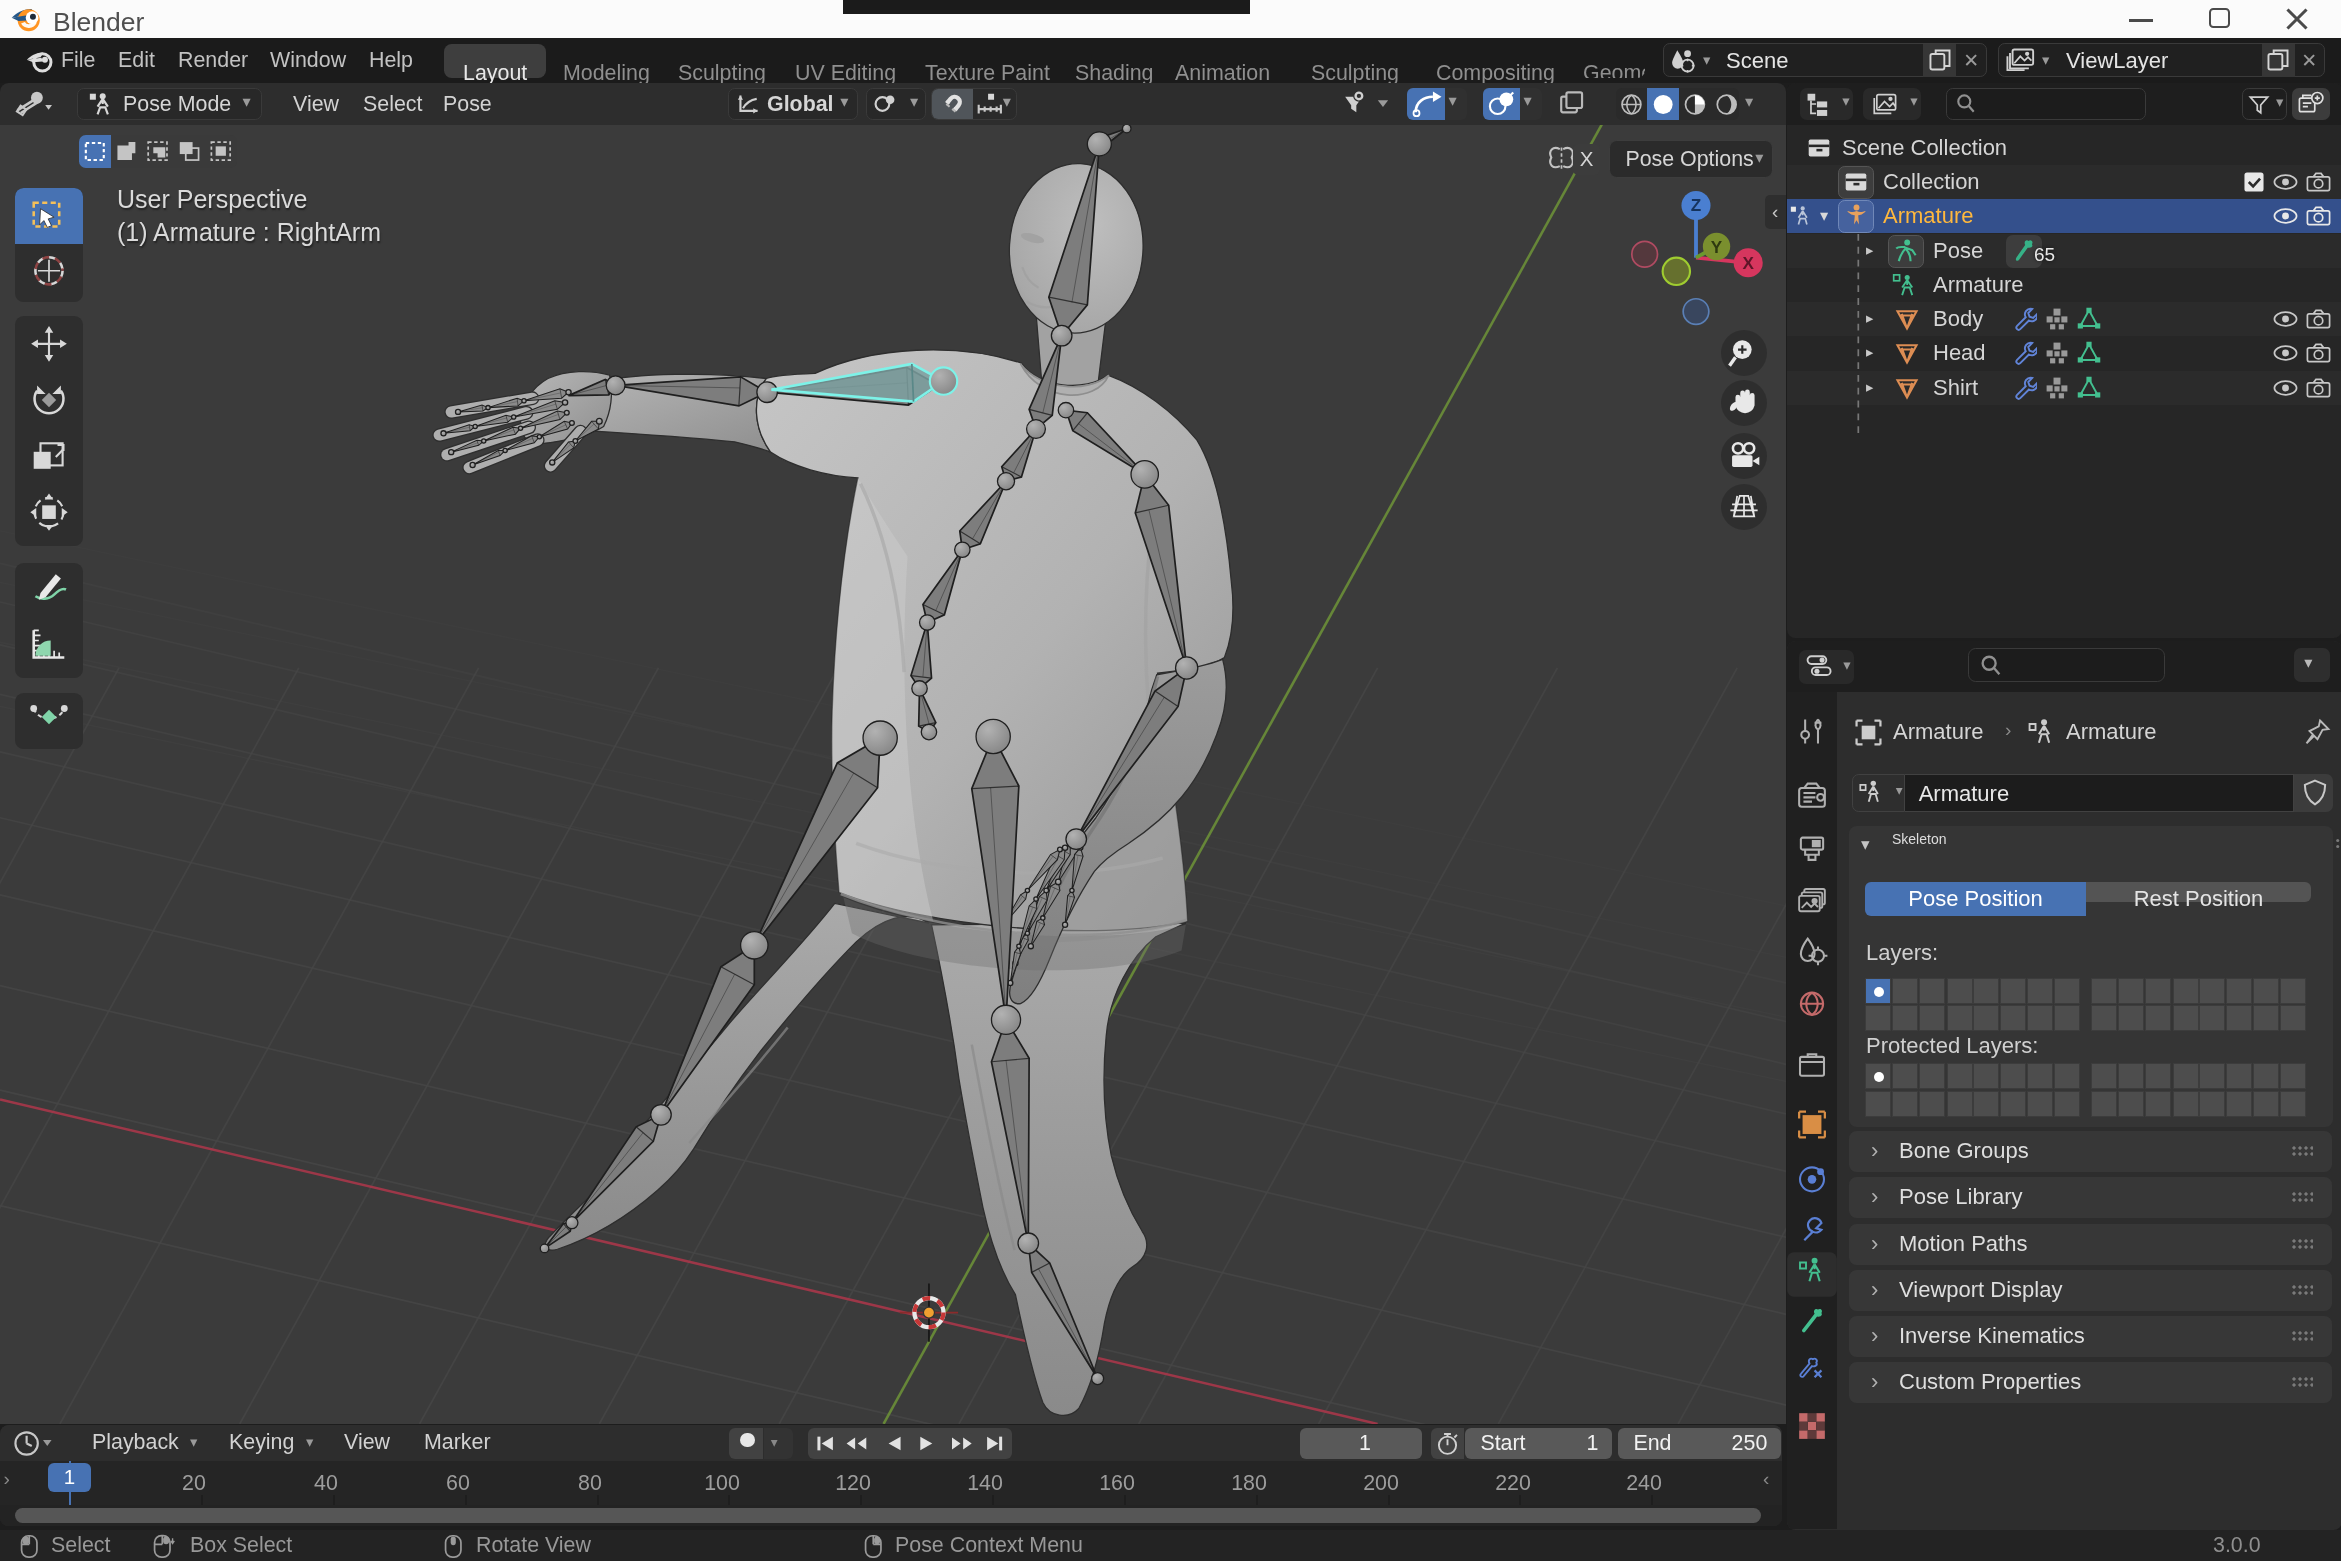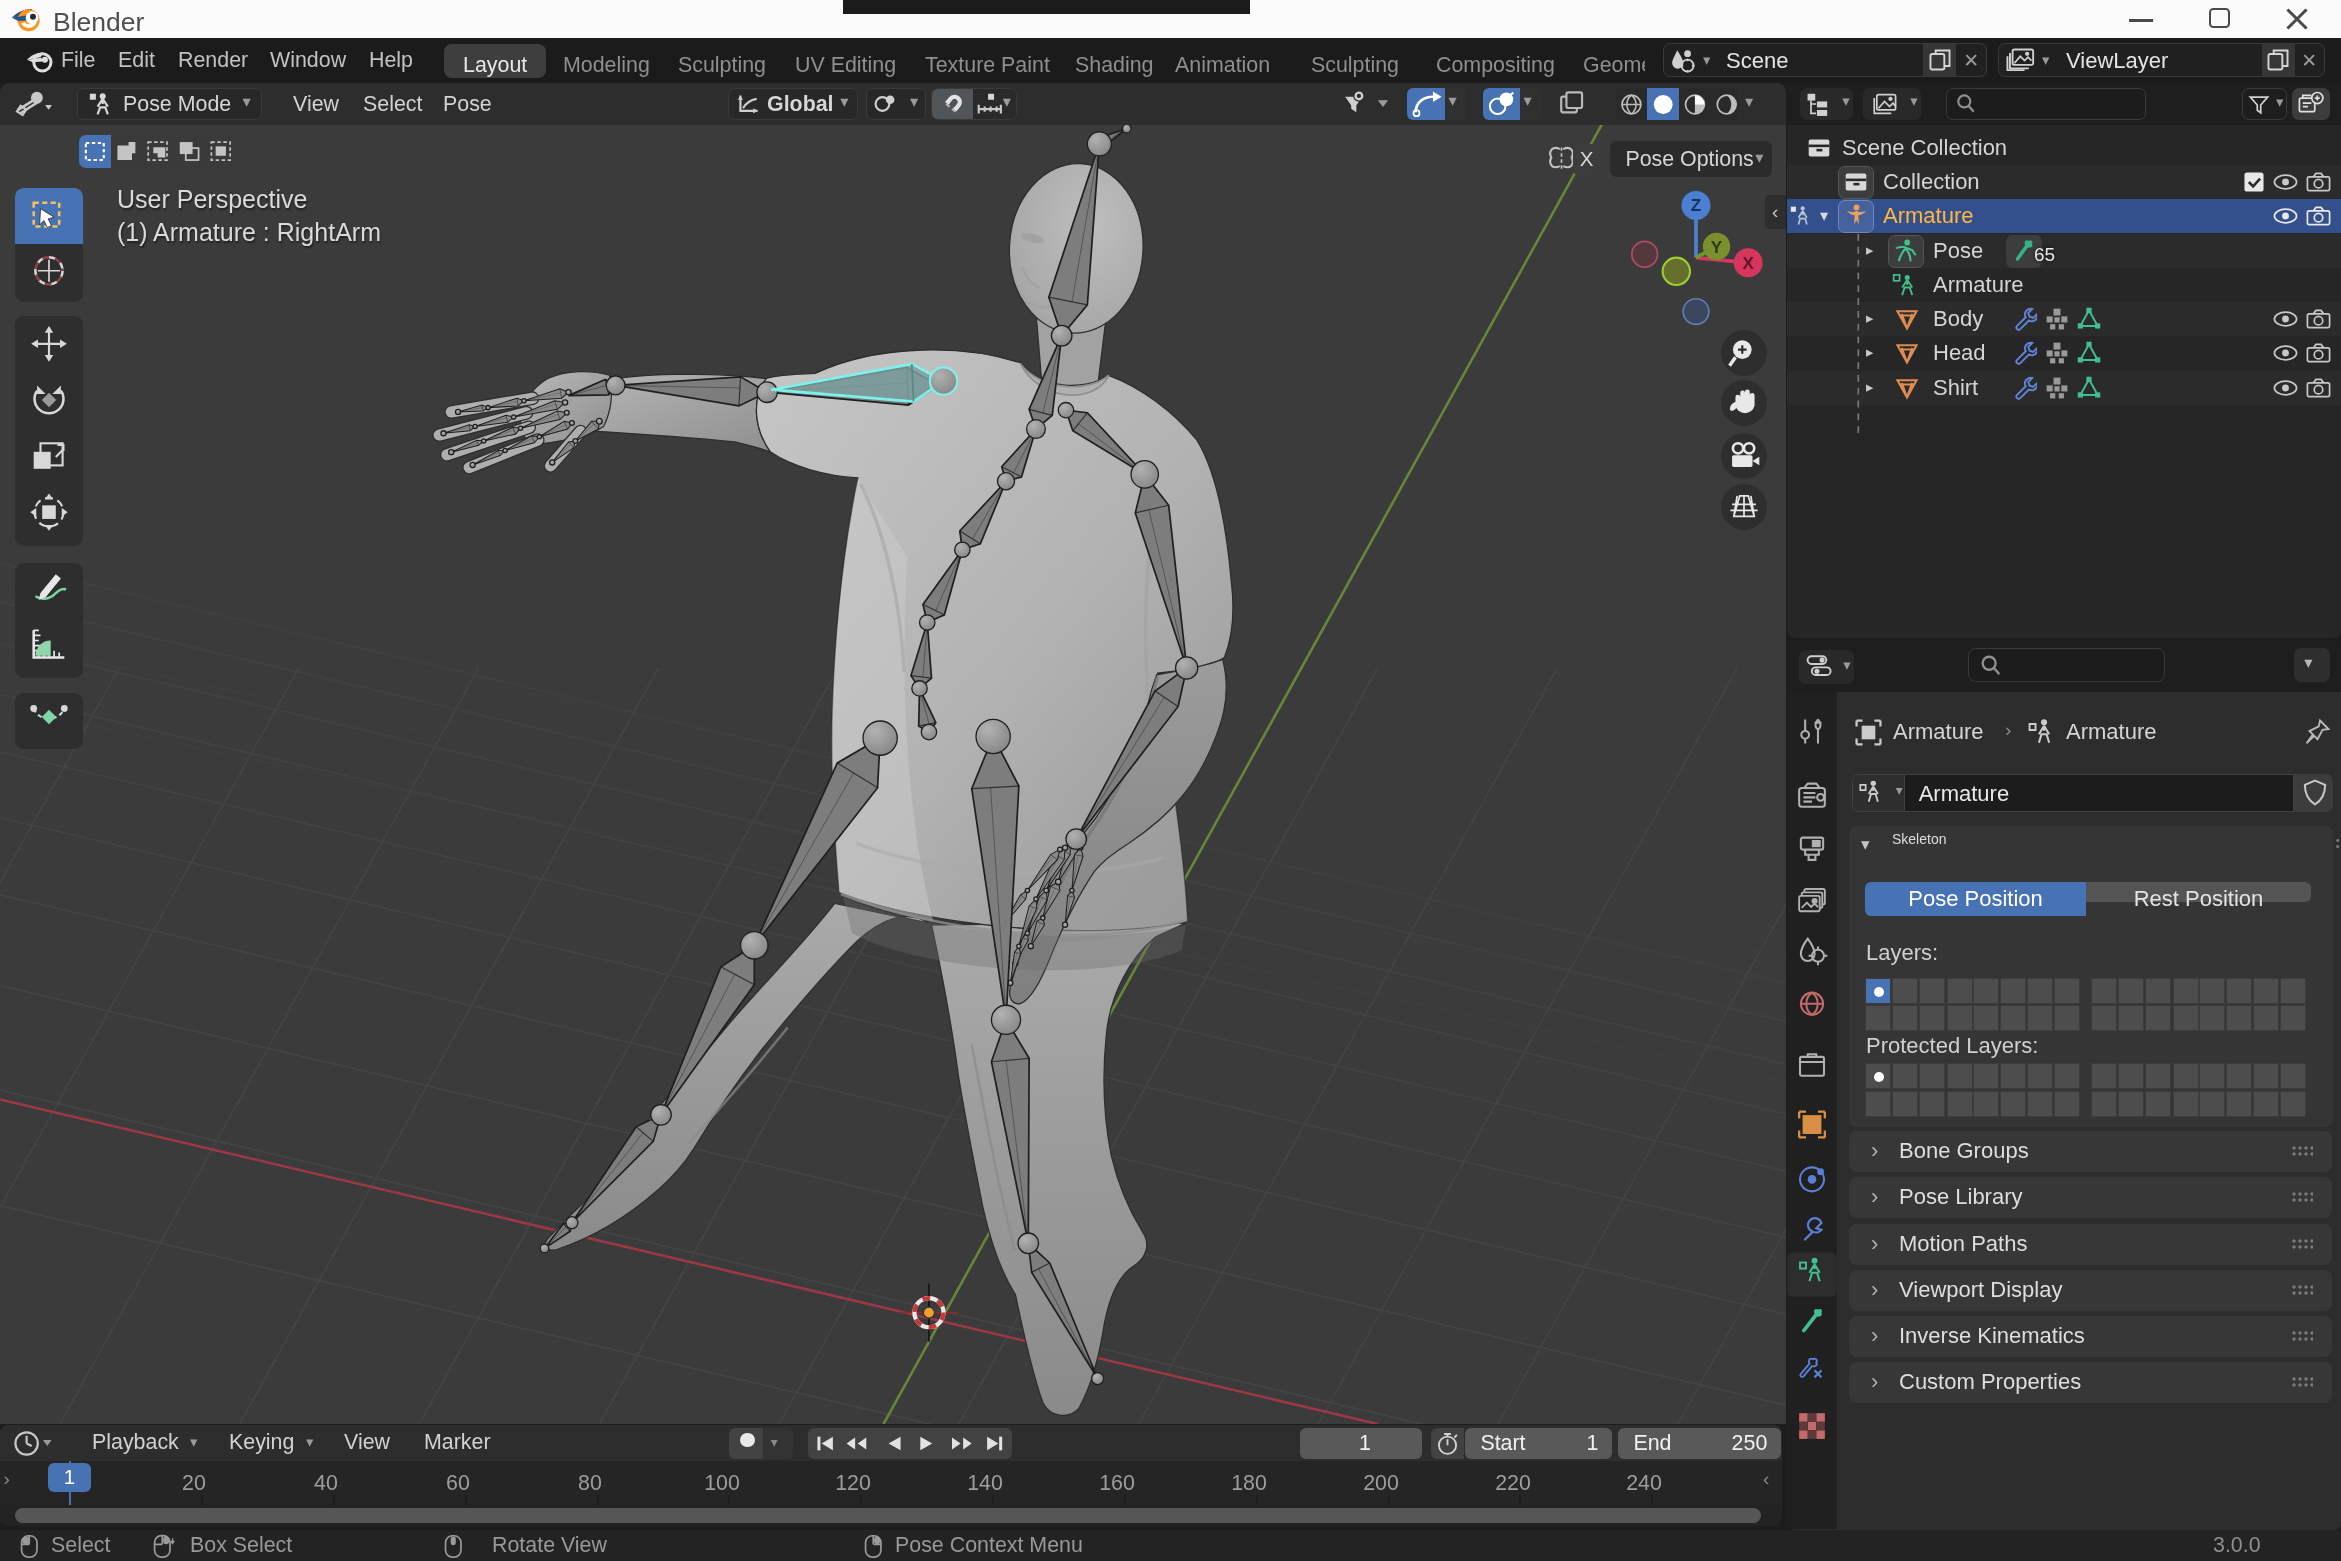--- a/index.html
+++ b/index.html
@@ -9,21 +9,21 @@
   #root { position:relative; width:2342px; height:1561px; }
 
   
   #titlebar { left:0; top:0; width:2342px; height:38px; background:#fbfbfb; }
   #titlebar .tname { left:55px; top:6.8px; font-size:24px; color:#5a5a5a; }
   #notch { left:843px; top:0; width:407px; height:13.7px; background:#1b1b1b; }
 
   
   #menubar { left:0; top:38px; width:2342px; height:45px; background:#1b1b1b; color:#c2c2c2; font-size:21.4px; }
   .mitem { top:10.3px; }
-  .wtab  { top:6px; height:34px; line-height:34px; padding:4px 19px; border-radius:7.7px; color:#8f8f8f; }
+  .wtab  { top:6px; height:34px; line-height:34px; padding:12px 19px; border-radius:7.7px; color:#8f8f8f; }
   .wtab.act { background:#3e3e3e; color:#e8e8e8; }
 
   
   #vphead { left:0; top:83px; width:1786px; height:42px; background:#2d2d2d; border-radius:8.6px 8.6px 0 0; }
   .drop { position:absolute; background:#282828; border:0.9px solid #3a3a3a; border-radius:6.8px; color:#d6d6d6; font-size:21.4px; }
   .hmenu { position:absolute; top:8.6px; color:#d2d2d2; font-size:21.4px; }
 
   
   #viewport { left:0; top:125px; width:1786px; height:1299px; background:#3b3b3b; }
 
@@ -1260,21 +1260,21 @@
       <rect x="3" y="3" width="18" height="25" rx="8" fill="none" stroke="#9a9a9a" stroke-width="2"></rect>
       <path d="M12 3 v10 M3 13 h9" stroke="#9a9a9a" stroke-width="2"></path>
       <rect x="13" y="4" width="7" height="9" rx="3.5" fill="#9a9a9a"></rect>
       <path d="M24 6 v6 M22 9 l2 3 l2 -3" stroke="#9a9a9a" stroke-width="1.6" fill="none"></path>
     </svg>
     <span class="abs" style="left:190px;top:3.4px;">Box Select</span>
     <svg width="20.5" height="26" style="left:443px;top:3.4px;" viewBox="0 0 24 30">
       <rect x="3" y="3" width="18" height="25" rx="8" fill="none" stroke="#9a9a9a" stroke-width="2"></rect>
       <rect x="9" y="4" width="6" height="10" rx="3" fill="#9a9a9a"></rect>
     </svg>
-    <span class="abs" style="left:476px;top:3.4px;margin-left:16px;">Rotate View</span>
+    <span class="abs" style="left:476px;top:3.4px;">Rotate View</span>
     <svg width="20.5" height="26" style="left:863px;top:3.4px;" viewBox="0 0 24 30">
       <rect x="3" y="3" width="18" height="25" rx="8" fill="none" stroke="#9a9a9a" stroke-width="2"></rect>
       <path d="M12 3 v10 M12 13 h9" stroke="#9a9a9a" stroke-width="2"></path>
       <rect x="13" y="4" width="7" height="9" rx="3.5" fill="#9a9a9a"></rect>
     </svg>
     <span class="abs" style="left:895px;top:3.4px;">Pose Context Menu</span>
     <span class="abs" style="left:2213px;top:3.4px;color:#8f8f8f;">3.0.0</span>
   </div>
 
 </div>

